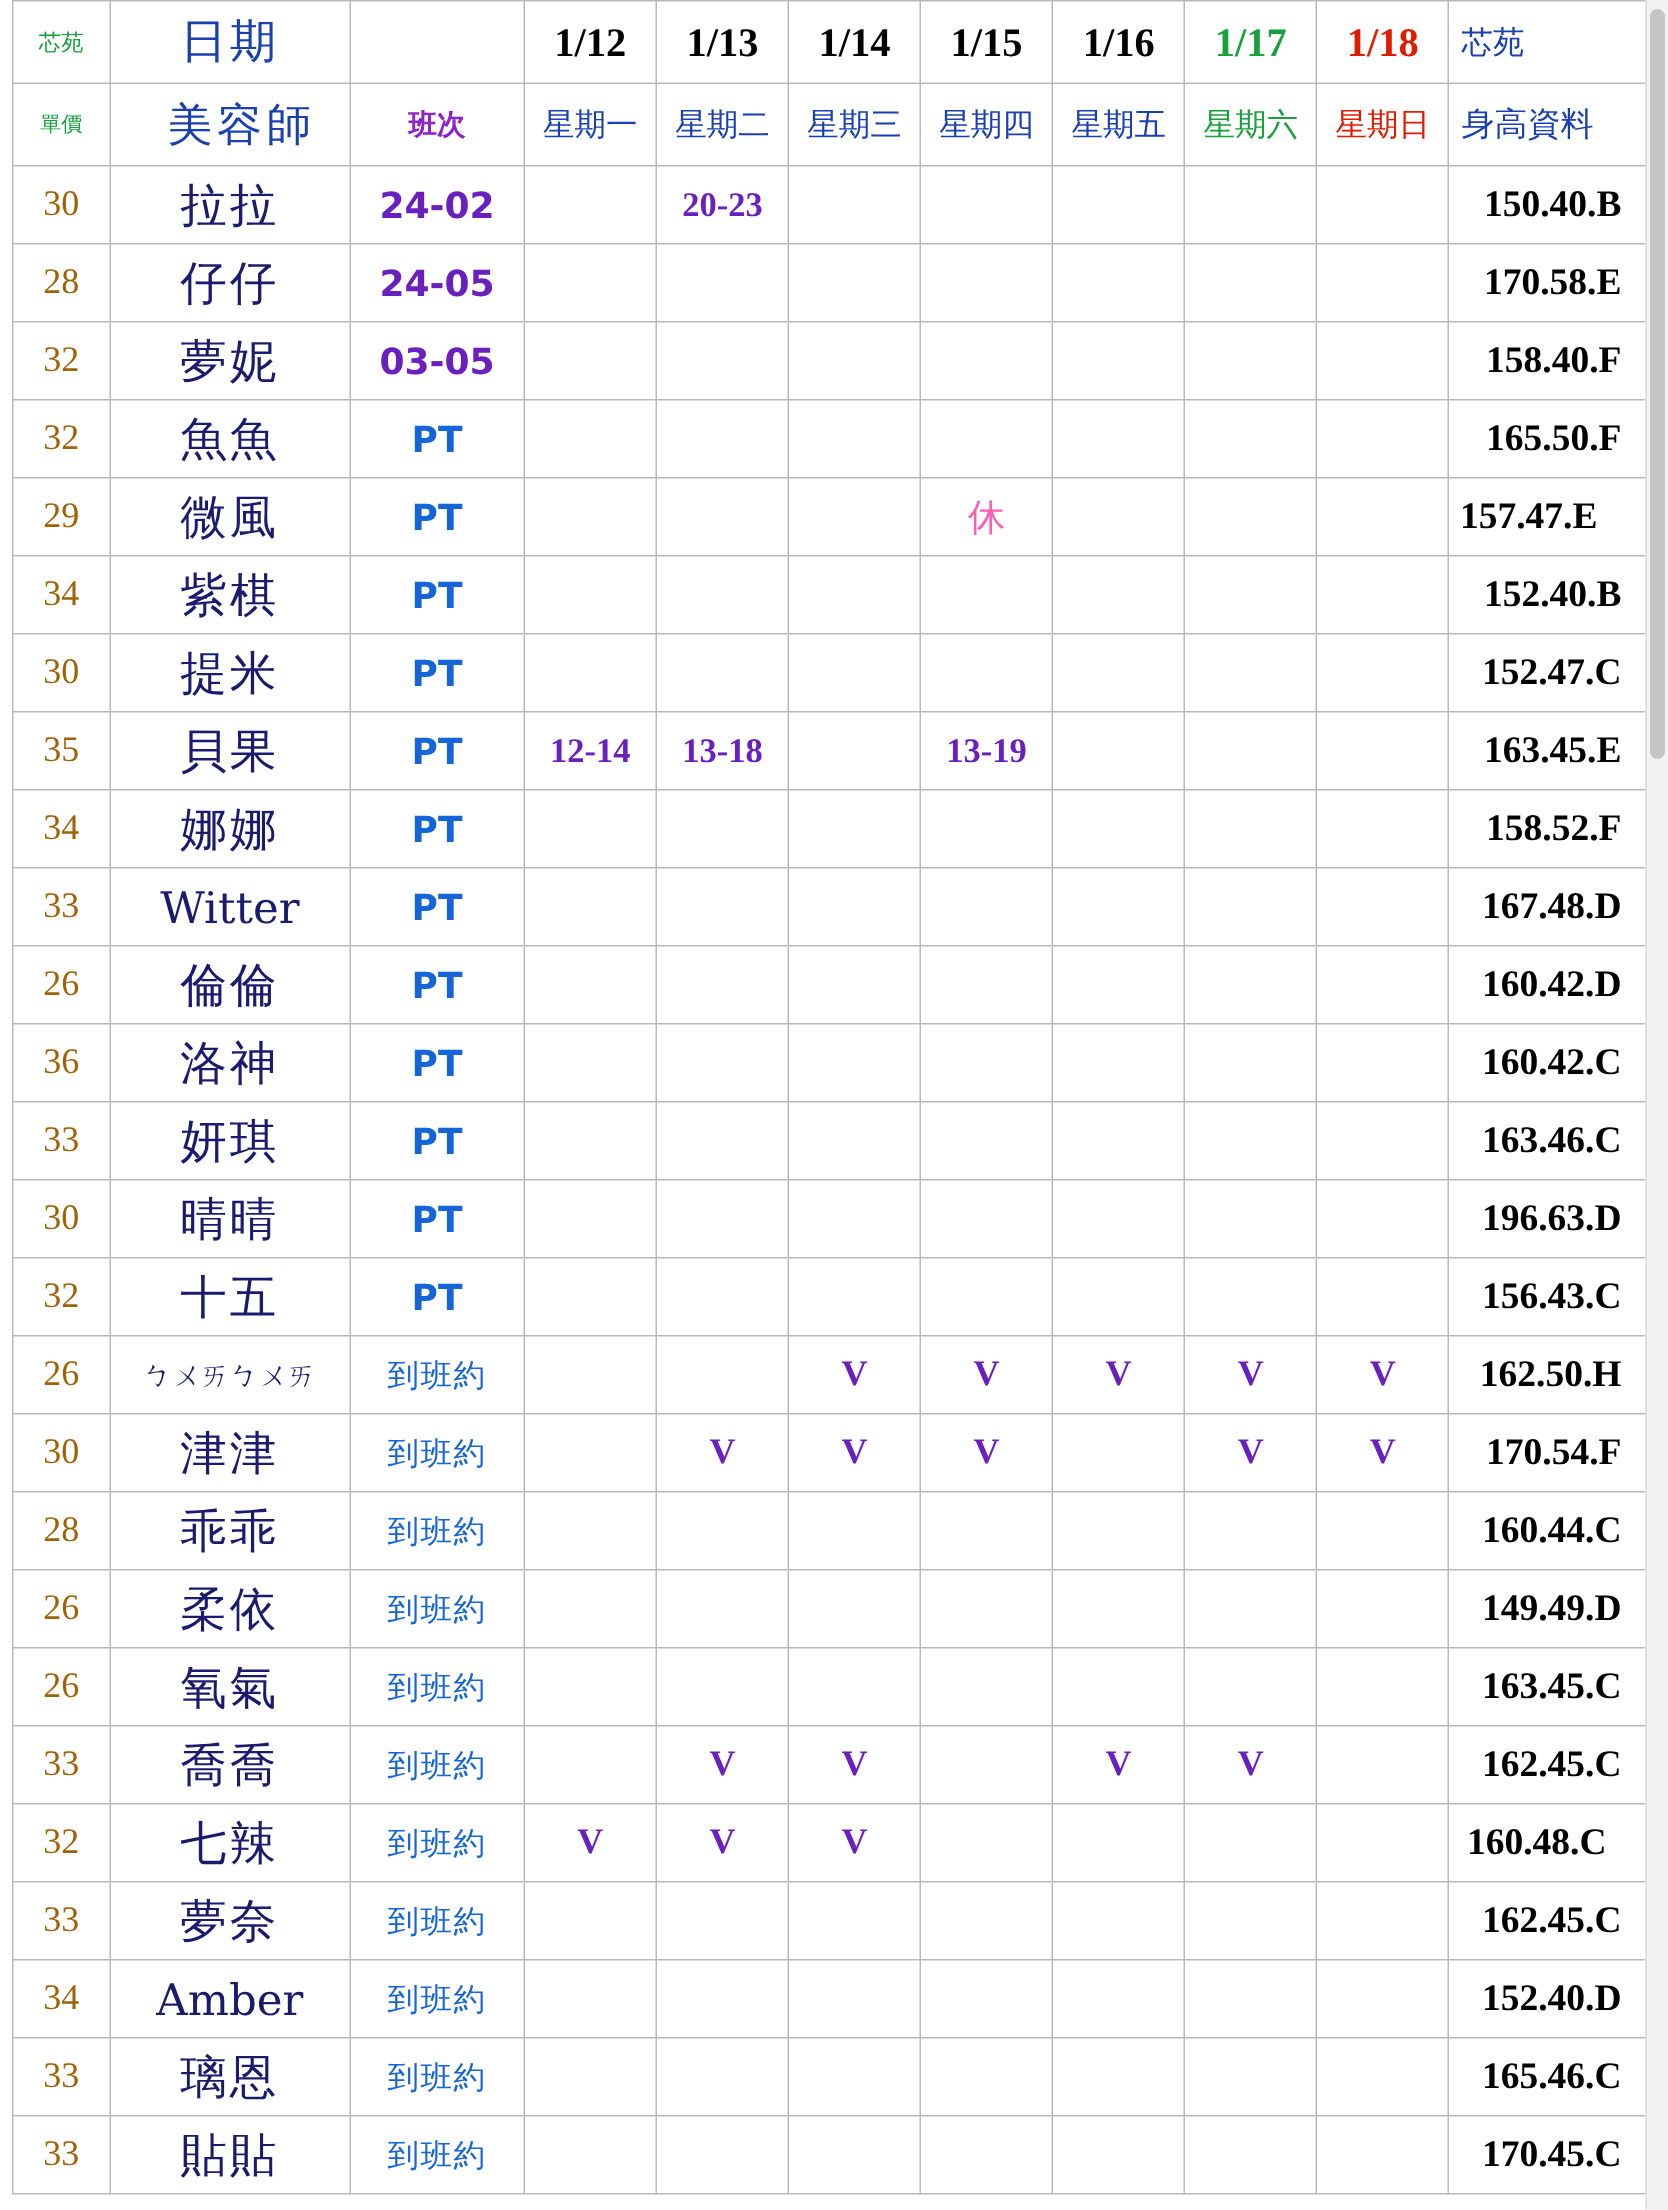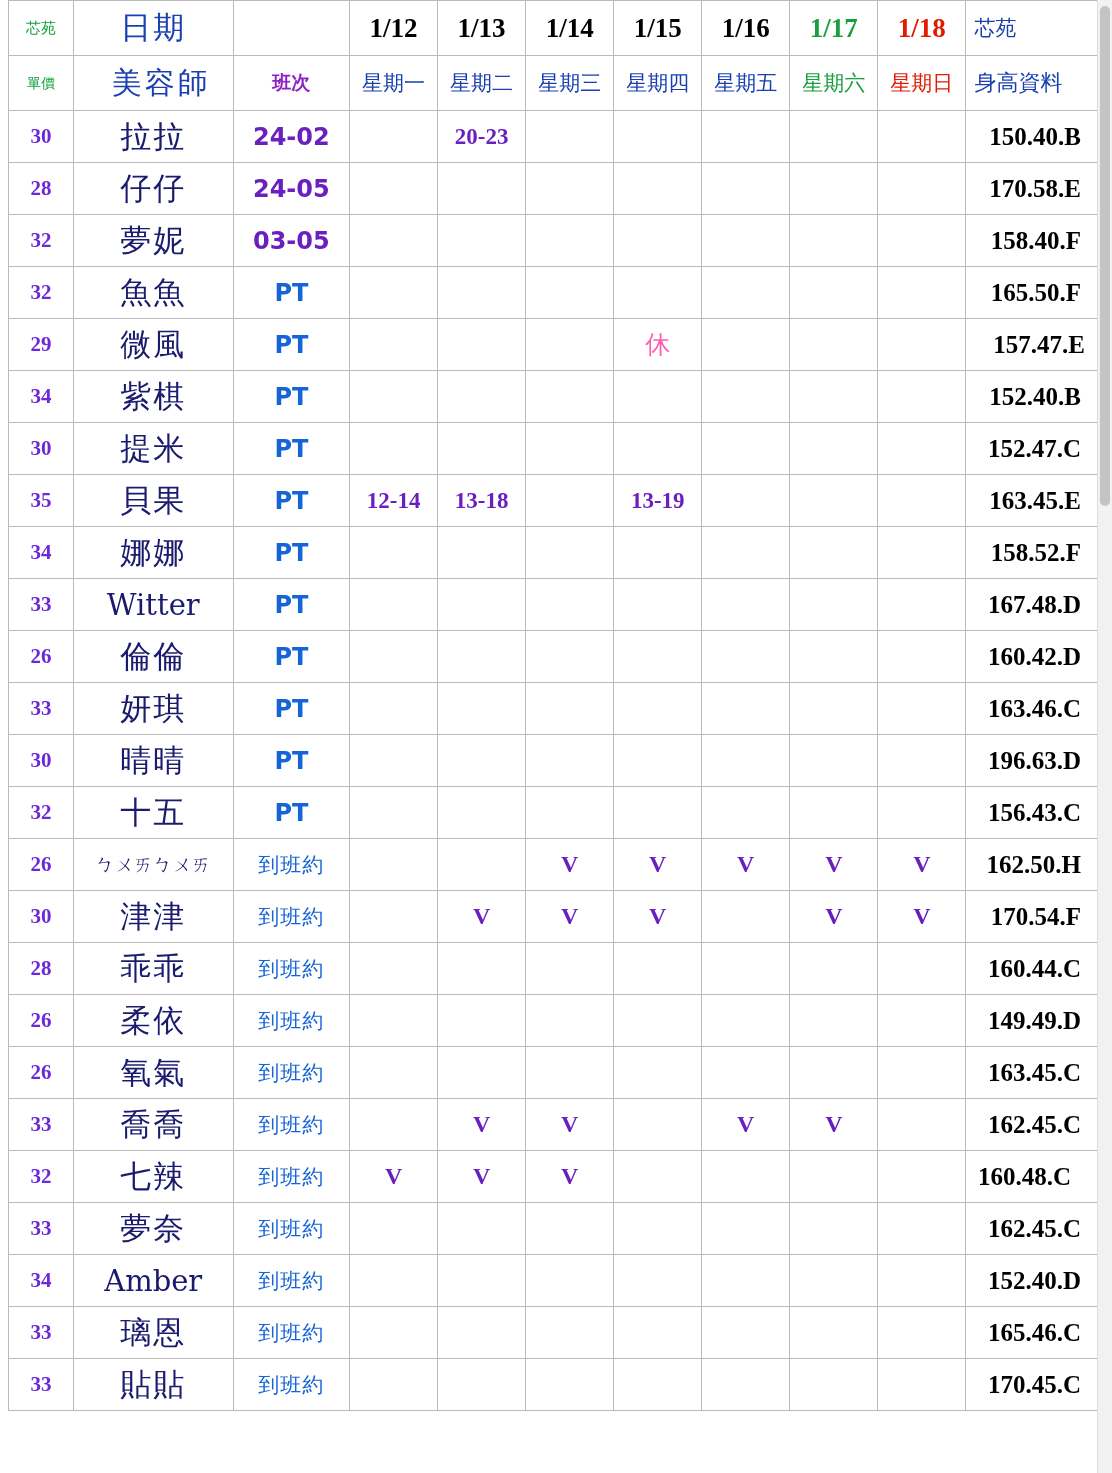--- a/index.html
+++ b/index.html
@@ -96,23 +96,23 @@
     font-size: 22px;
     font-family: "DejaVu Serif", serif;
   }
   .hdr-corner-right {
     color: #1a3fb0;
     font-size: 21px;
     font-family: "DejaVu Serif", serif;
   }
 
   .cell-price {
-    color: #6d28d9;
-    font-size: 21px;
-    font-weight: bold;
+    color: #a16207;
+    font-size: 24px;
+    font-weight: normal;
     font-family: "Liberation Serif", serif;
   }
   .cell-name {
     color: #1a1a6e;
     font-size: 31px;
     font-family: "DejaVu Serif", serif;
     letter-spacing: 2px;
   }
   .cell-name.latin {
     font-family: "DejaVu Serif", serif;
@@ -293,21 +293,21 @@
           <td><span class="cell-price">29</span></td>
           <td><span class="cell-name">微風</span></td>
           <td><span class="cell-shift pt">PT</span></td>
           <td></td>
           <td></td>
           <td></td>
           <td><span class="cell-rest">休</span></td>
           <td></td>
           <td></td>
           <td></td>
-          <td style="text-align: right; padding-right: 4px;"><span class="cell-height">157.47.E</span></td>
+          <td style="text-align: right; padding-right: 24px;"><span class="cell-height">157.47.E</span></td>
         </tr>
         <tr class="body">
           <td><span class="cell-price">34</span></td>
           <td><span class="cell-name">紫棋</span></td>
           <td><span class="cell-shift pt">PT</span></td>
           <td></td>
           <td></td>
           <td></td>
           <td></td>
           <td></td>
@@ -372,20 +372,33 @@
           <td><span class="cell-name">倫倫</span></td>
           <td><span class="cell-shift pt">PT</span></td>
           <td></td>
           <td></td>
           <td></td>
           <td></td>
           <td></td>
           <td></td>
           <td></td>
           <td style="text-align: right; padding-right: 8px;"><span class="cell-height">160.42.D</span></td>
+        </tr>
+        <tr class="body">
+          <td><span class="cell-price">36</span></td>
+          <td><span class="cell-name">洛神</span></td>
+          <td><span class="cell-shift pt">PT</span></td>
+          <td></td>
+          <td></td>
+          <td></td>
+          <td></td>
+          <td></td>
+          <td></td>
+          <td></td>
+          <td style="text-align: right; padding-right: 8px;"><span class="cell-height">160.42.C</span></td>
         </tr>
         <tr class="body">
           <td><span class="cell-price">33</span></td>
           <td><span class="cell-name">妍琪</span></td>
           <td><span class="cell-shift pt">PT</span></td>
           <td></td>
           <td></td>
           <td></td>
           <td></td>
           <td></td>

